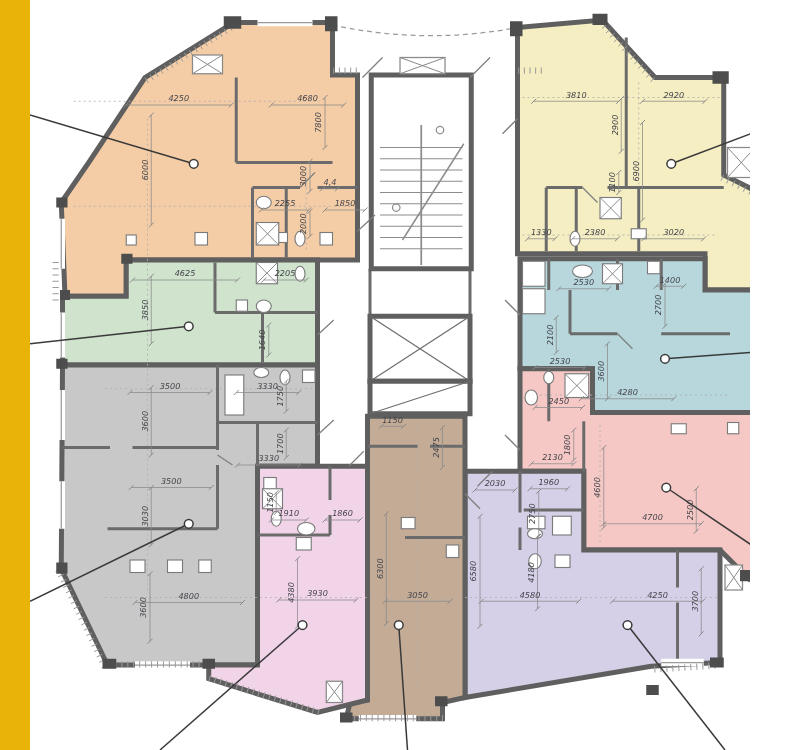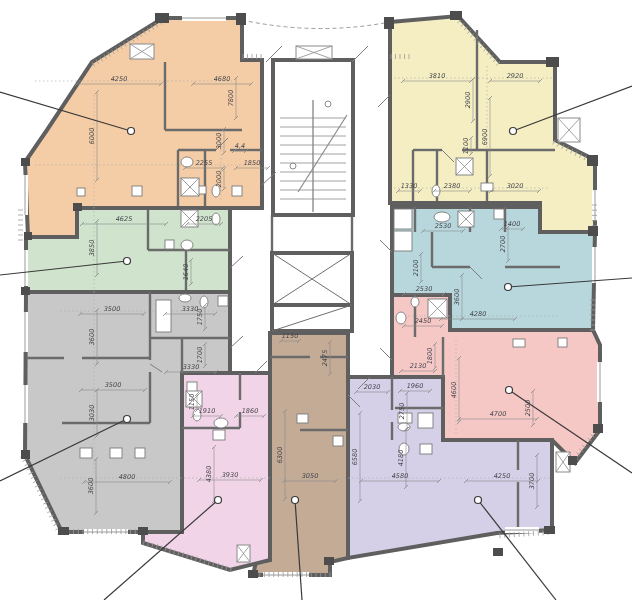--- a/index.html
+++ b/index.html
@@ -1,17 +1,17 @@
 <!DOCTYPE html>
 <html><head>
 <meta charset="utf-8">
 <style>
   html,body{margin:0;padding:0;background:#fff;}
-  .stage{position:relative;width:632px;height:600px;background:#15803d;overflow:hidden;
-         font-family:"DejaVu Sans",sans-serif;}
+  .stage{position:relative;width:576px;height:600px;background:#eab308;overflow:hidden;
+         font-family:"DejaVu Sans",sans-serif;padding-left:24px;}
   svg{display:block}
   text.dim{font:italic 6.5px "DejaVu Sans",sans-serif;fill:#45454c;}
 </style>
 </head>
 <body>
 
 <div class="stage">
   <svg id="plan-svg" xmlns="http://www.w3.org/2000/svg" width="632" height="600" viewBox="0 0 632 600">
       <rect x="0" y="0" width="632" height="600" fill="#ffffff"></rect>
       <polygon points="25,162 47,130 92,62 163,18 242,18 242,60 262,60 262,208 77,208 77,237 28,237" fill="#f4cda6" stroke="#5f5f5f" stroke-width="4" stroke-linejoin="miter"></polygon>

